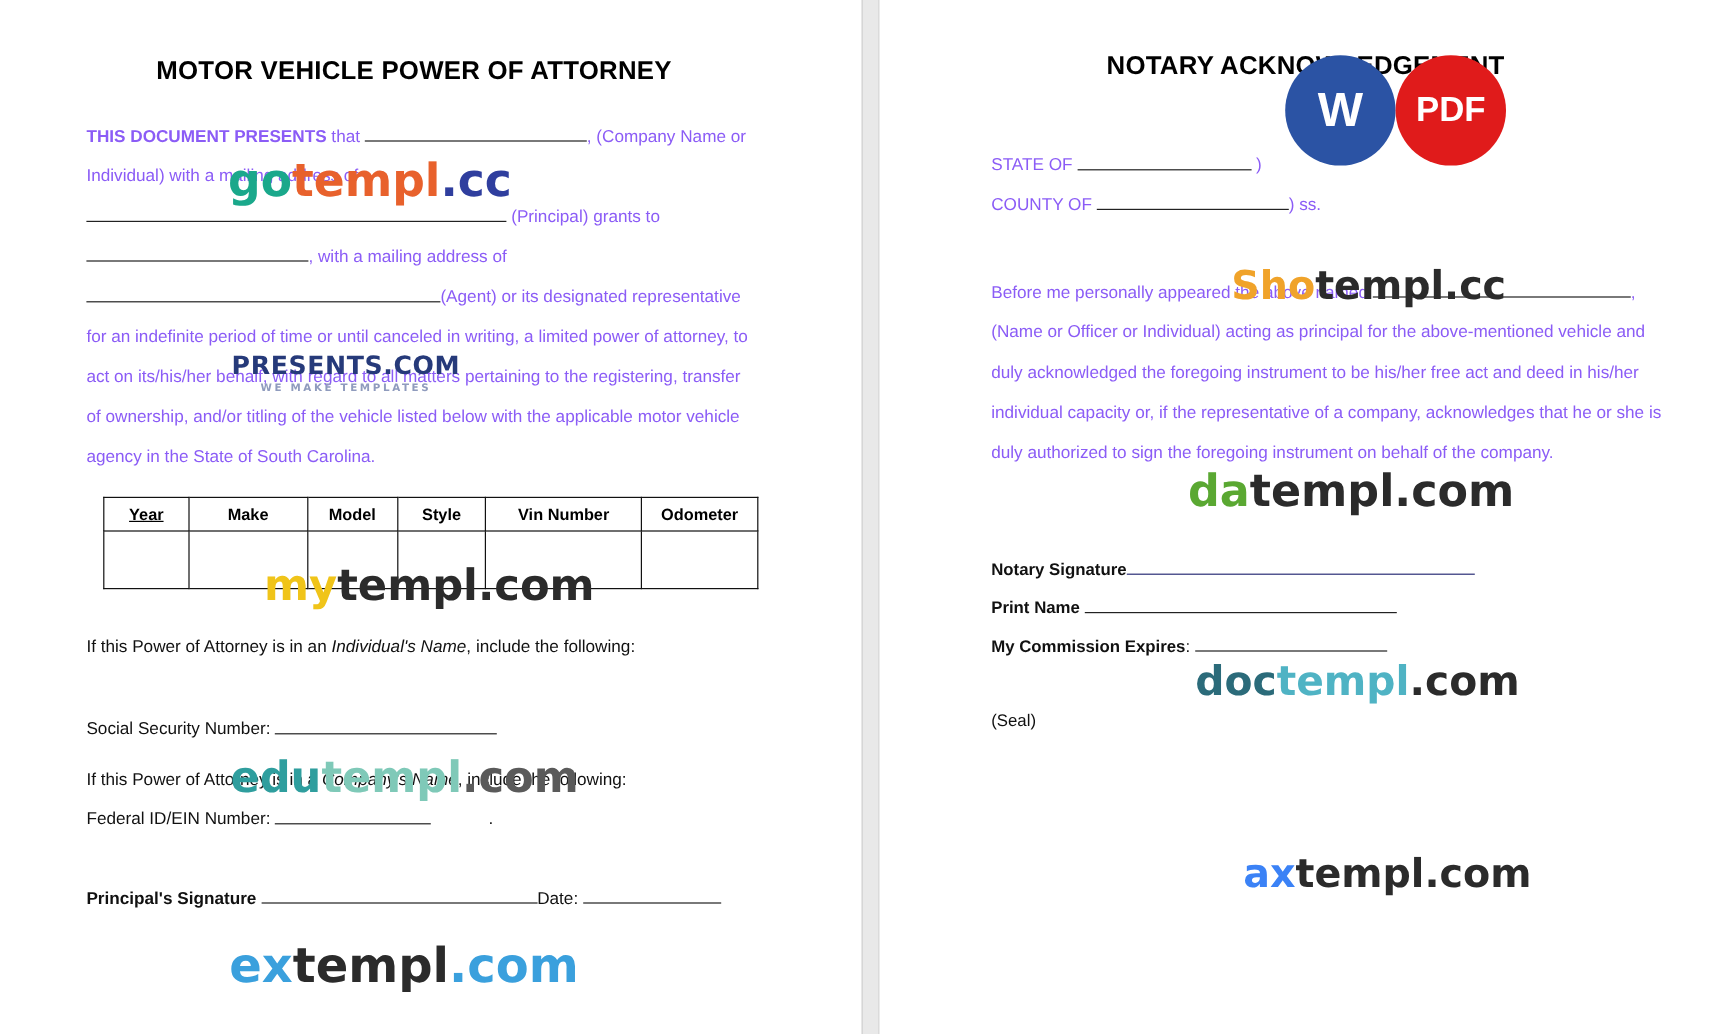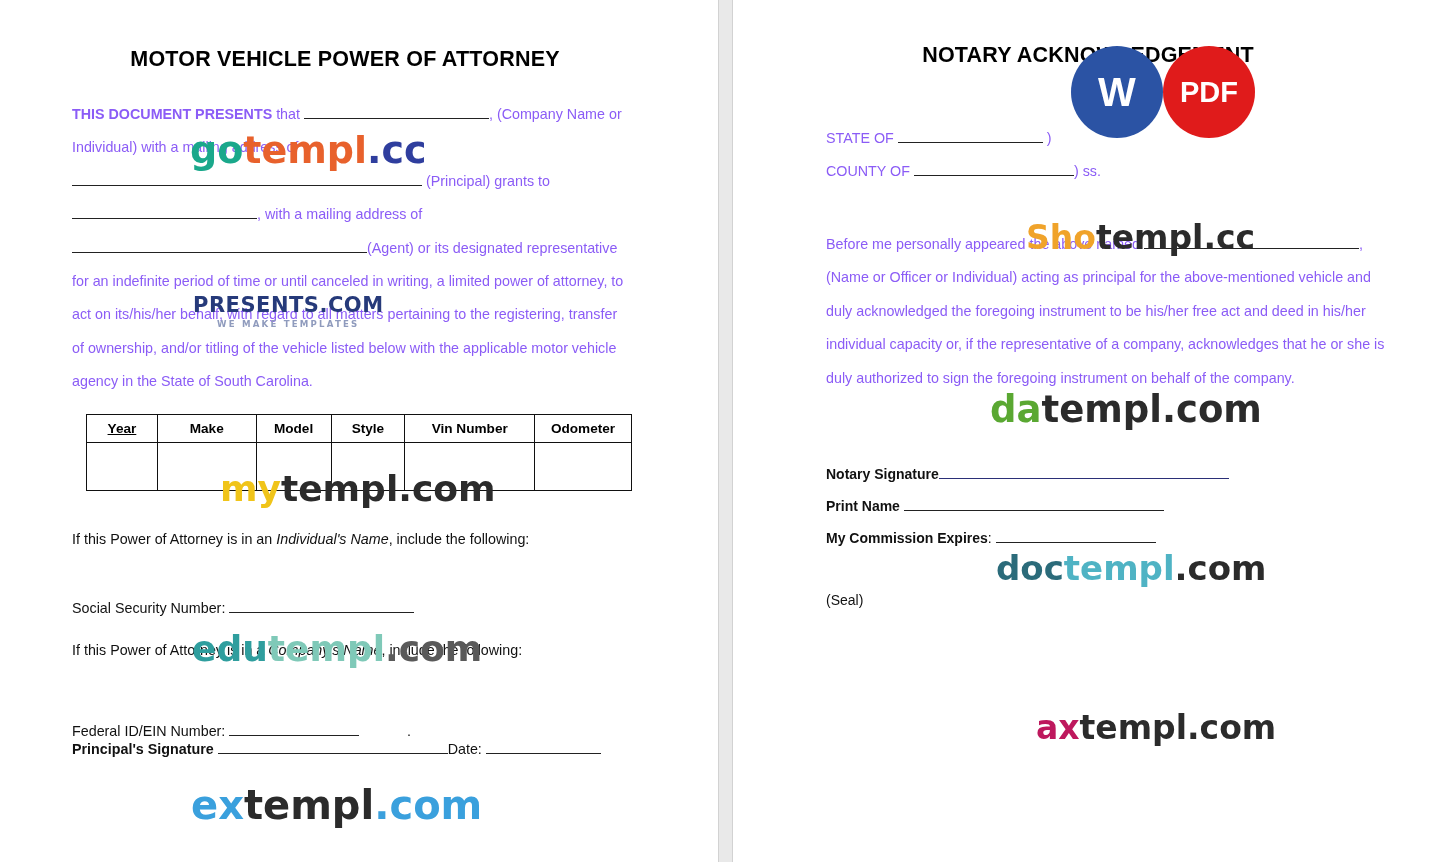--- a/index.html
+++ b/index.html
@@ -115,21 +115,21 @@
     left: 72px;
     font-size: 14.3px;
     color: #111;
     line-height: 33.4px;
     white-space: nowrap;
   }
   .lb1 { top: 523px; }
   .lb2 { top: 557px; }
   .lb3 { top: 592px; }
   .lb4 { top: 634px; }
-  .lb5 { top: 667px; margin-top: 48px; }
+  .lb5 { top: 667px; }
   .lb6 { top: 733px; font-weight: normal; }
 
   
   .r-lower {
     position: absolute;
     left: 826px;
     font-size: 14px;
     color: #111;
     white-space: nowrap;
   }
@@ -181,21 +181,21 @@
   .wm-da { top: 388px; left: 990px; font-size: 37px; font-weight: bold; }
   .wm-da .a { color: #5aa832; }
   .wm-da .b { color: #2b2b2b; }
 
   .wm-doc { top: 548px; left: 996px; font-size: 34px; font-weight: bold; }
   .wm-doc .a { color: #2b6b7a; }
   .wm-doc .b { color: #4fb3c4; }
   .wm-doc .c { color: #2b2b2b; }
 
   .wm-ax { top: 708px; left: 1036px; font-size: 33px; font-weight: bold; }
-  .wm-ax .a { color: #be185d; }
+  .wm-ax .a { color: #3b82f6; }
   .wm-ax .b { color: #2b2b2b; }
 
   
   .badge {
     position: absolute;
     border-radius: 50%;
     display: flex;
     align-items: center;
     justify-content: center;
     color: #fff;

